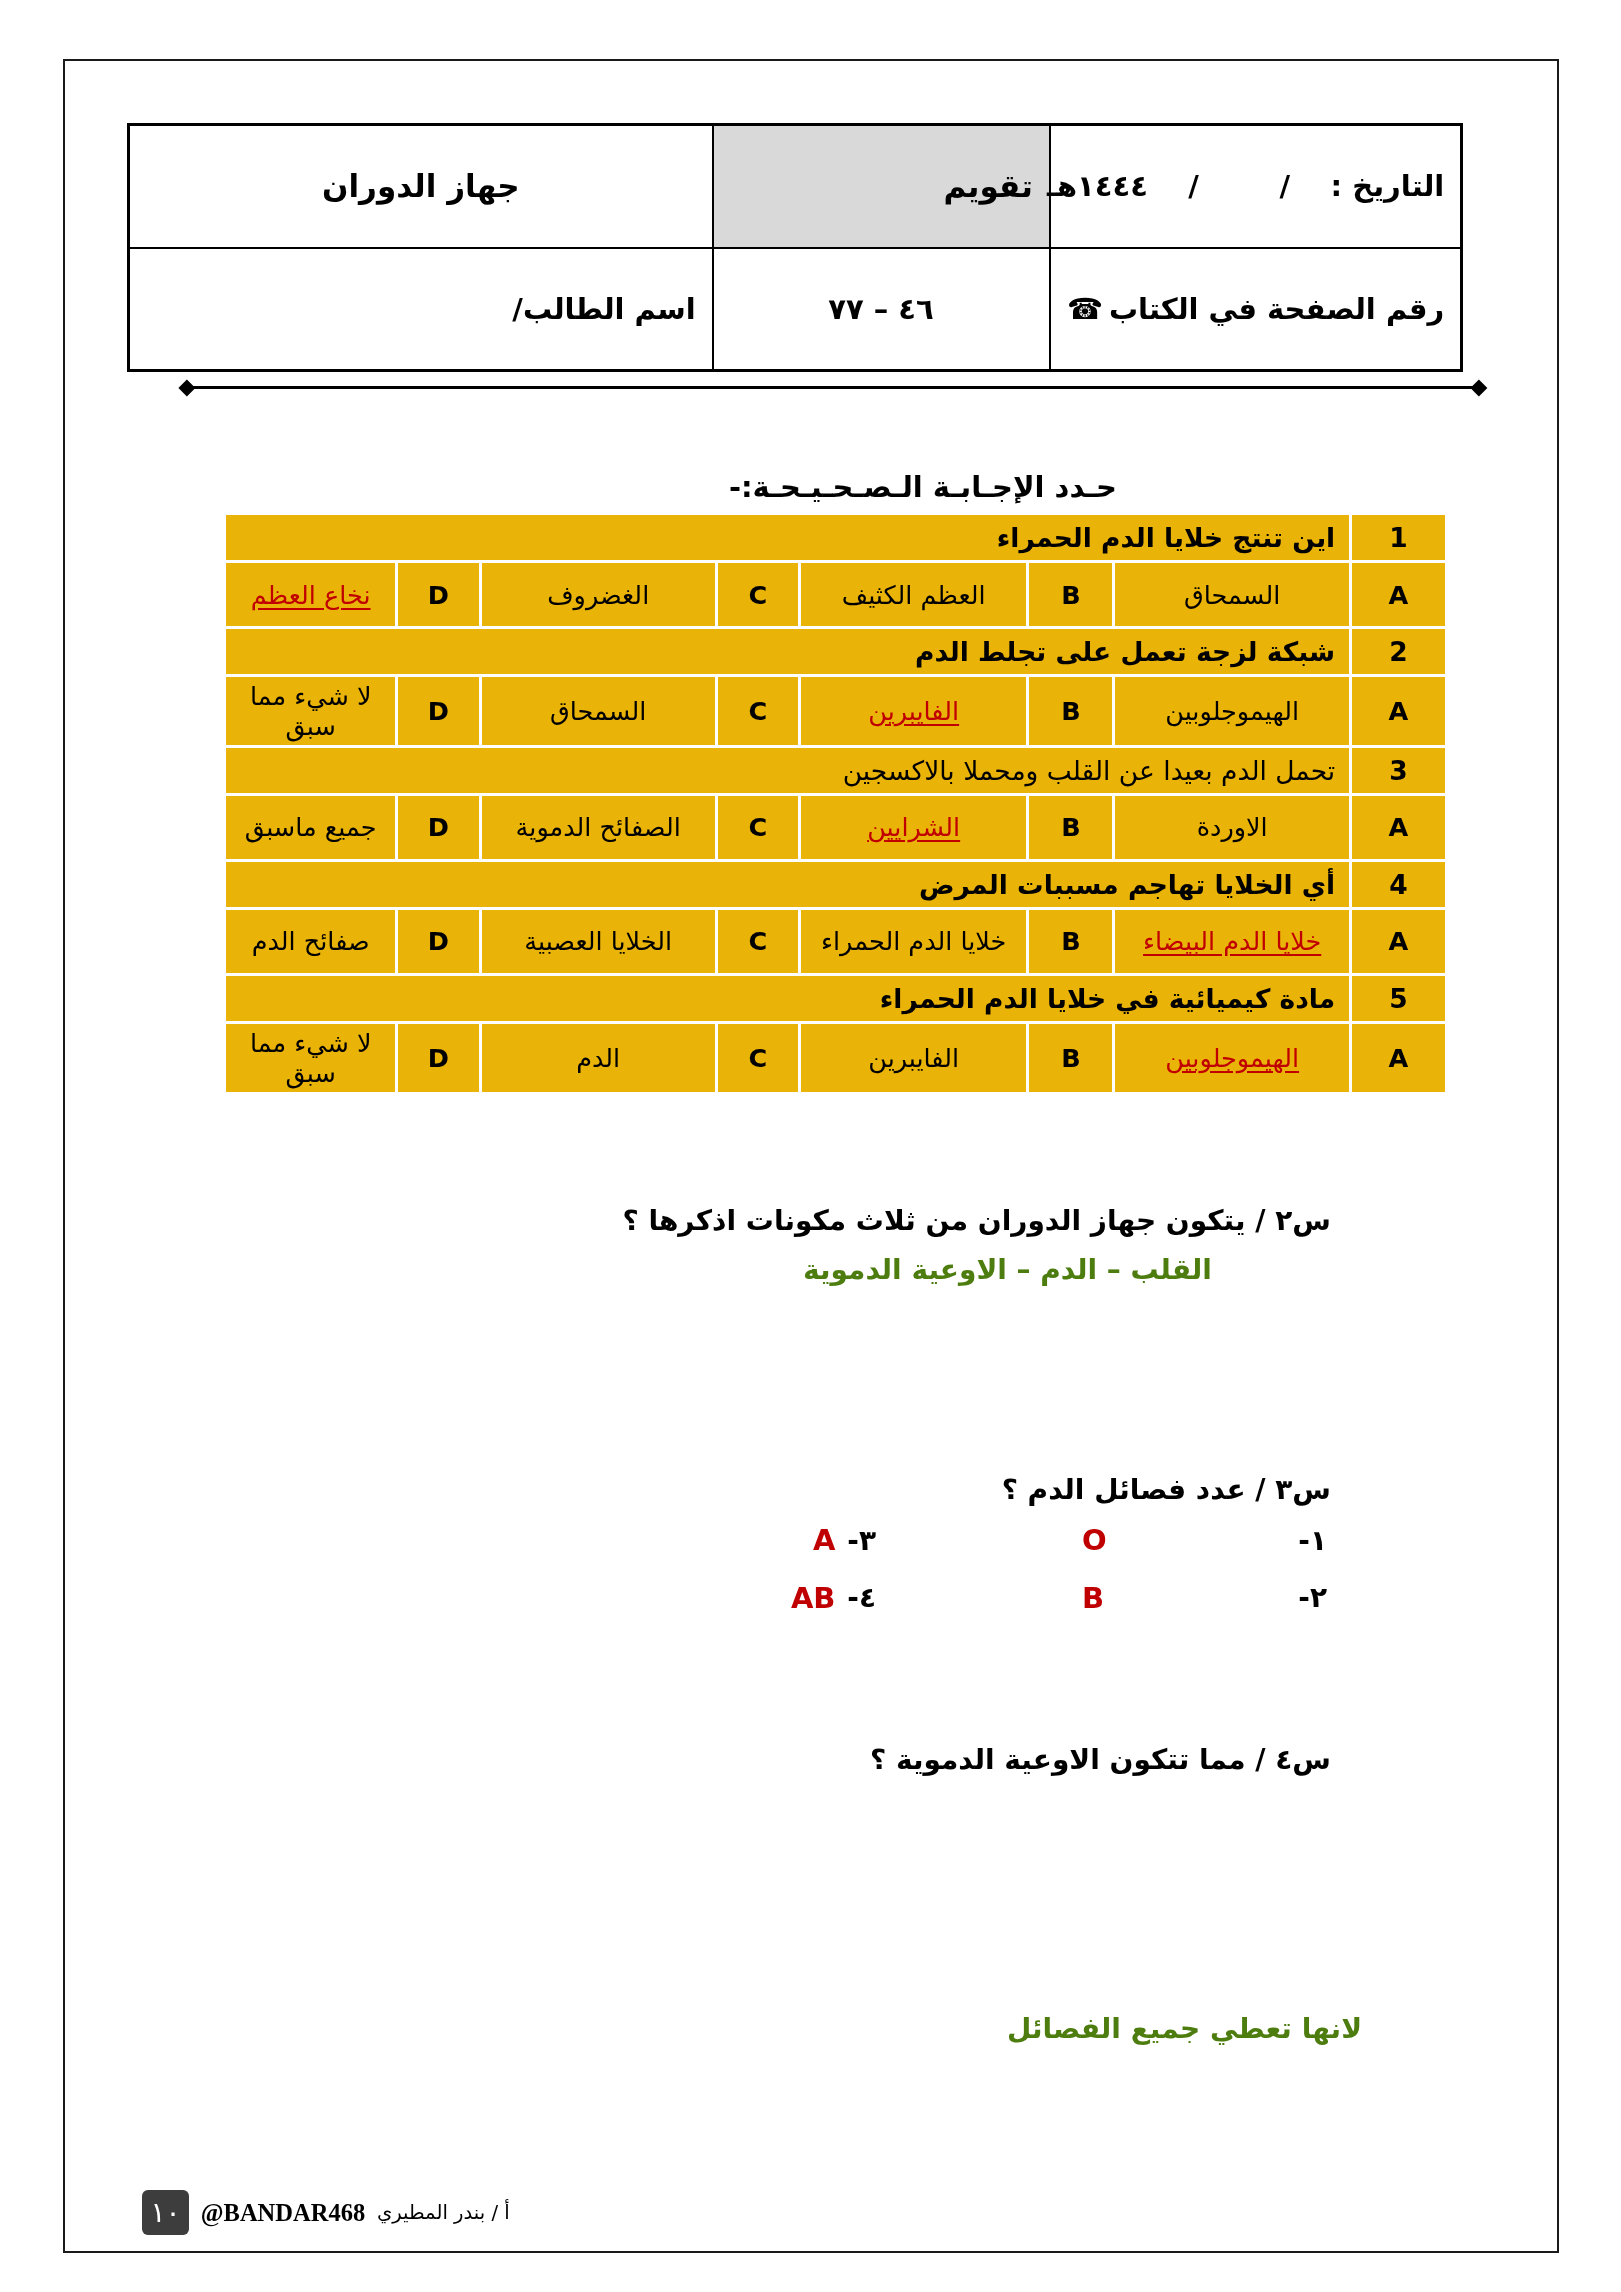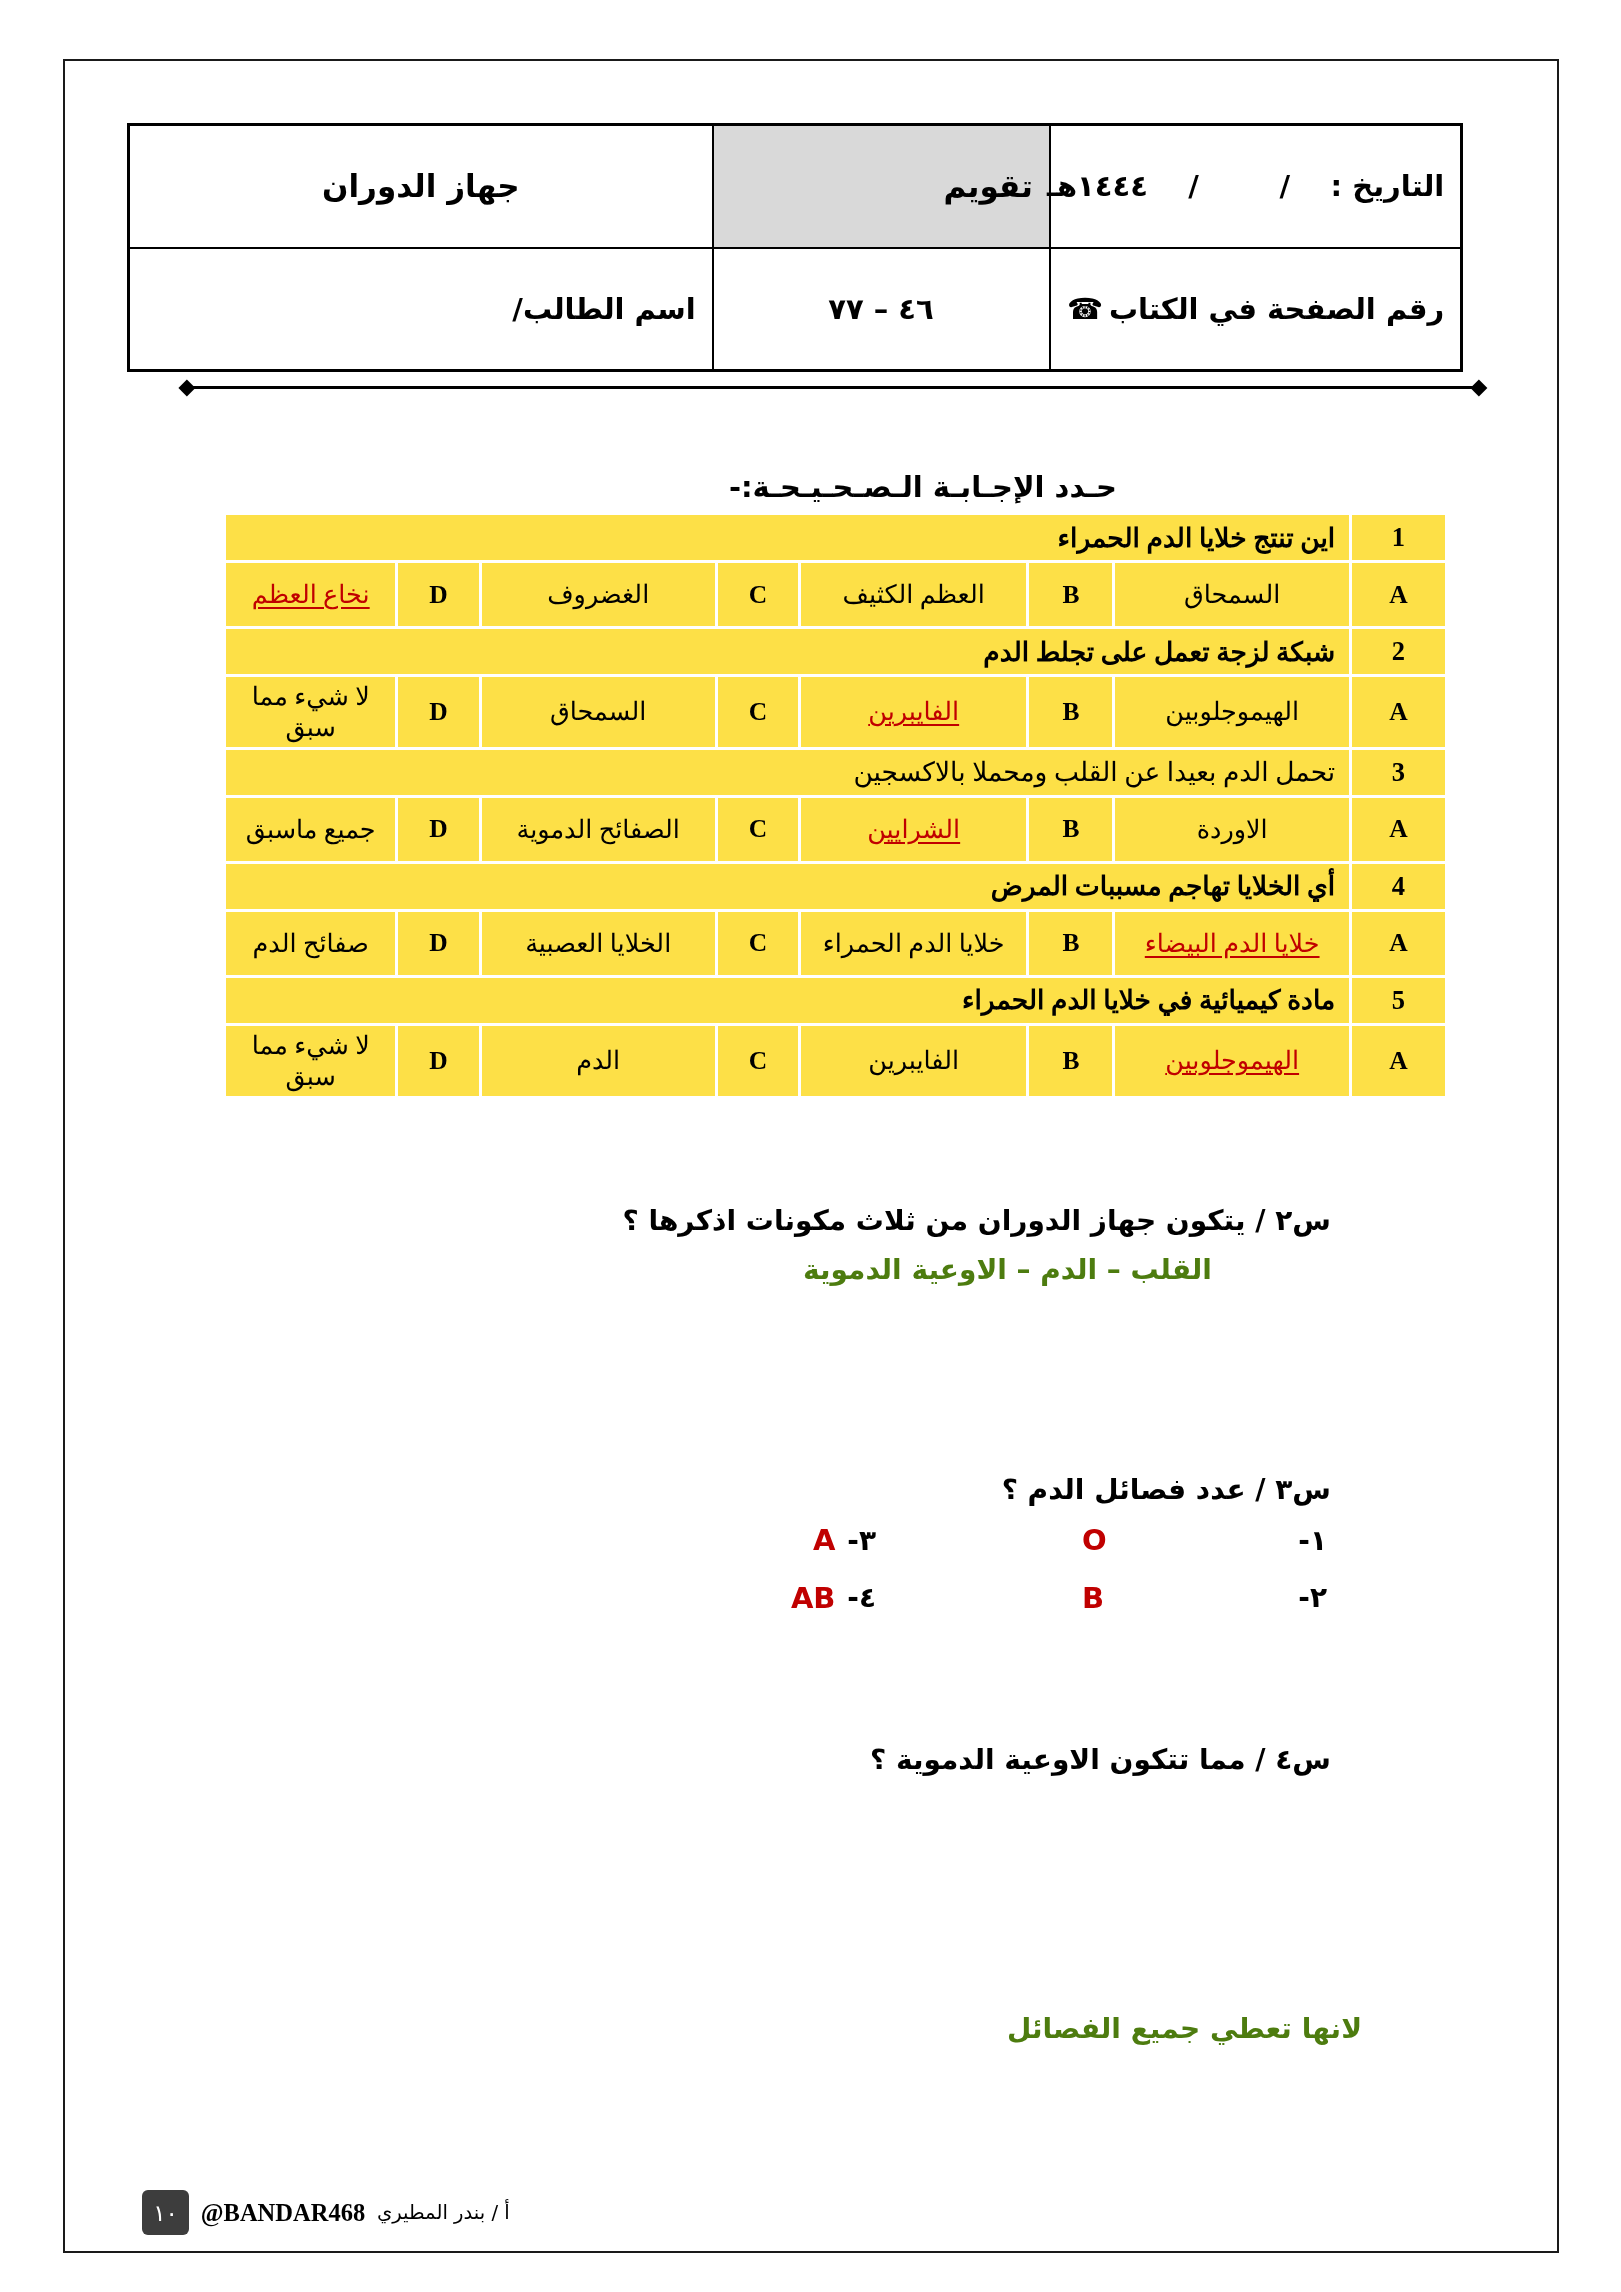--- a/index.html
+++ b/index.html
@@ -20,21 +20,21 @@
   .hdr .icon { font-size:29px; margin-right:5.9px; }
 
   
   .divider { position:absolute; left:181px; top:382px; width:1304px; display:flex; align-items:center; }
   .divider .line { flex:1; height:2.9px; background:#000; }
   .divider .diamond { width:11.8px; height:11.8px; background:#000; transform:rotate(45deg); flex:0 0 auto; }
 
   
   .mcq-title { position:absolute; right:504px; top:470px; font-size:29px; font-weight:700; }
   .mcq { position:absolute; left:223px; top:512px; width:1225px; border-collapse:separate; border-spacing:3.9px; table-layout:fixed; direction:rtl; }
-  .mcq td { background:#fde047; text-align:center; vertical-align:middle; font-size:25.5px; padding:3.9px 5.9px;font-family:Liberation Serif, serif; }
+  .mcq td { background:#eab308; text-align:center; vertical-align:middle; font-size:25.5px; padding:3.9px 5.9px; }
   .mcq .qrow td { height:45px; }
   .mcq .orow td { height:63px; }
   .mcq .qnum { font-weight:700; font-size:26.5px; }
   .mcq .qtext { text-align:right; font-weight:700; font-size:26.5px; padding-right:13.7px; }
   .mcq .qtext.plain { font-weight:400; }
   .mcq .letter { font-weight:600; }
   .mcq td.correct { color:#c00000; text-decoration:underline; text-underline-offset:3.9px; }
 
   
   .qlabel { font-size:28px; font-weight:700; white-space:nowrap; }
@@ -53,21 +53,21 @@
 
   .q4-label { position:absolute; right:290px; top:1743px; }
   .q4-items { position:absolute; right:335px; top:1796px; text-align:right; }
   .q4-items div { font-size:28px; margin-bottom:15.7px; }
 
   .q5 { position:absolute; right:259px; top:1992px; text-align:right; }
   .q5 .answer { margin-top:19.6px; margin-left:196px; text-align:center; font-size:28px; }
 
   
   .footer { position:absolute; left:142px; top:2190px; display:flex; direction:ltr; align-items:center; gap:11.8px; }
-  .page-box { width:47px; height:45px; background:#3d3d3d; color:#fff; display:flex; align-items:center; justify-content:center; font-size:23px; border-radius:5.9px; }
+  .page-box { width:47px; height:45px; background:#3d3d3d; color:#fff; display:flex; align-items:center; justify-content:center; font-size:28px; border-radius:5.9px; }
   .handle { font-family:"Liberation Serif", serif; font-weight:700; font-size:24.5px; }
   .credit-name { font-size:19.6px; }
 </style>
 </head>
 <body>
 
 <div class="page" dir="rtl">
   <div class="page-border"></div>
 
   <table class="hdr">

